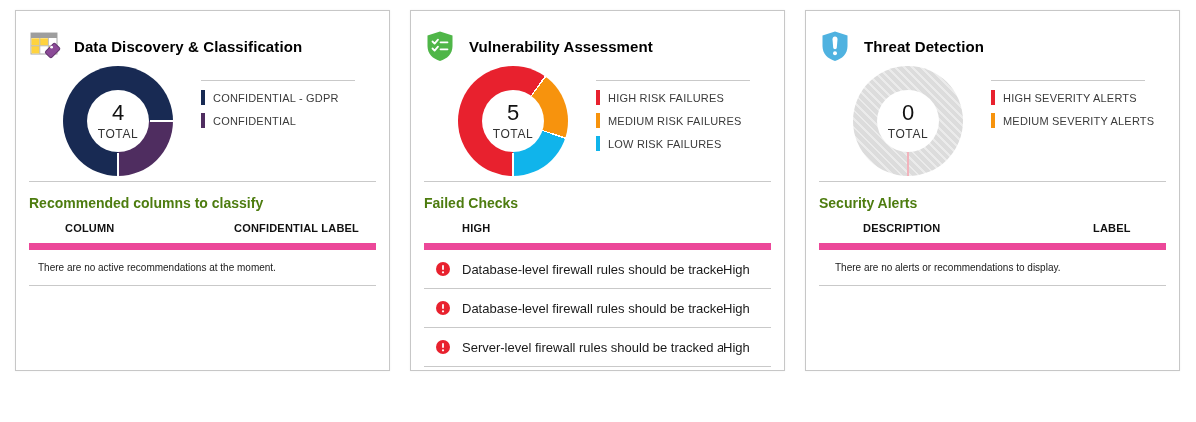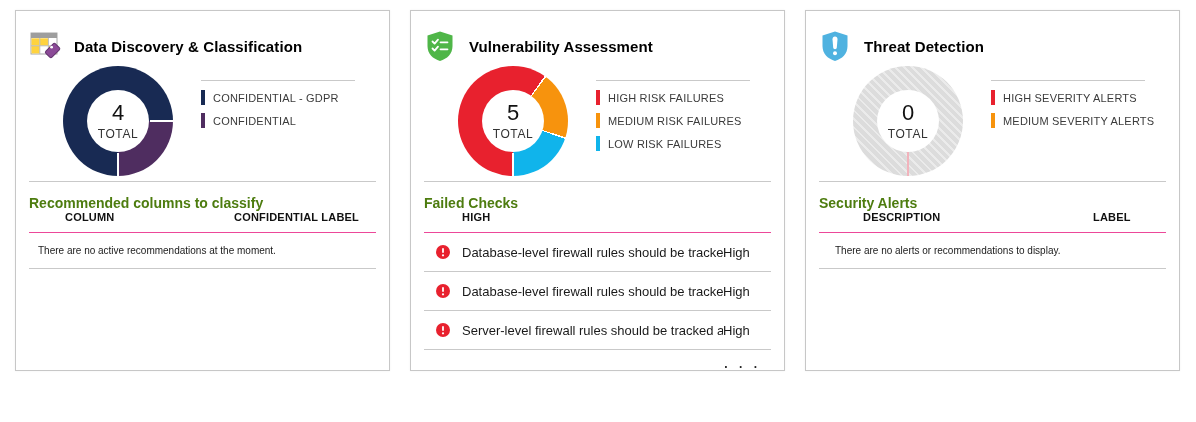--- a/index.html
+++ b/index.html
@@ -15,21 +15,21 @@
   .total-num { font-size:22px; color:#111; line-height:1; }
   .total-lbl { font-size:12px; color:#333; letter-spacing:.6px; margin-top:3px; }
   .zero-line { position:absolute; left:50%; margin-left:-1px; bottom:0; width:2px; height:24px; }
   .legend { margin-left:28px; margin-top:14px; width:154px; }
   .legend-line { border-top:1px solid #c9c9c9; margin-bottom:9px; }
   .legend-item { display:flex; align-items:center; margin-bottom:8px; height:15px; }
   .legend-bar { width:4px; height:15px; margin-right:8px; flex:0 0 auto; }
   .legend-label { font-size:11px; color:#3b3b3b; letter-spacing:.2px; white-space:nowrap; }
   .divider { border-top:1px solid #c9c9c9; margin-top:5px; }
   .section-title { font-size:14px; font-weight:bold; color:#4d7c0f; margin-top:13px; }
-  .tbl-head { display:grid; padding-bottom:9px; border-bottom:1px solid #ec4899;
+  .tbl-head { display:grid; margin-top:11px; padding-bottom:9px; border-bottom:7px solid #ec4899;
               font-size:11px; font-weight:bold; color:#111; letter-spacing:.2px; }
   .head-c1 { grid-template-columns:169px 1fr; padding-left:36px; }
   .head-c2 { grid-template-columns:38px 1fr 48px; }
   .head-c3 { grid-template-columns:230px 1fr; padding-left:44px; }
   .empty-msg { font-size:10px; color:#1a1a1a; padding:12px 0 12px 9px; border-bottom:1px solid #c9c9c9; }
   .empty-msg.alt { padding-left:16px; }
   .check-row { display:grid; grid-template-columns:38px 1fr 48px; align-items:center; height:38px;
                border-bottom:1px solid #c9c9c9; font-size:13px; color:#1a1a1a; cursor:pointer; }
   .check-row .err { padding-left:12px; line-height:0; }
   .check-row .check-text { white-space:nowrap; overflow:hidden; }

